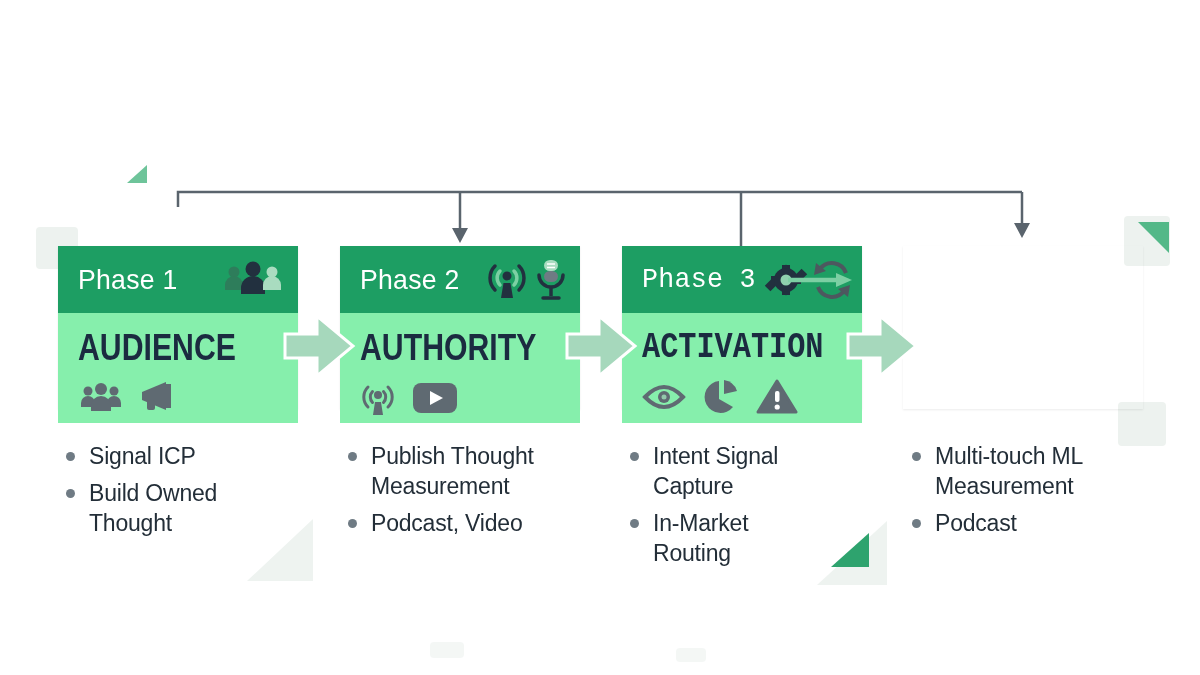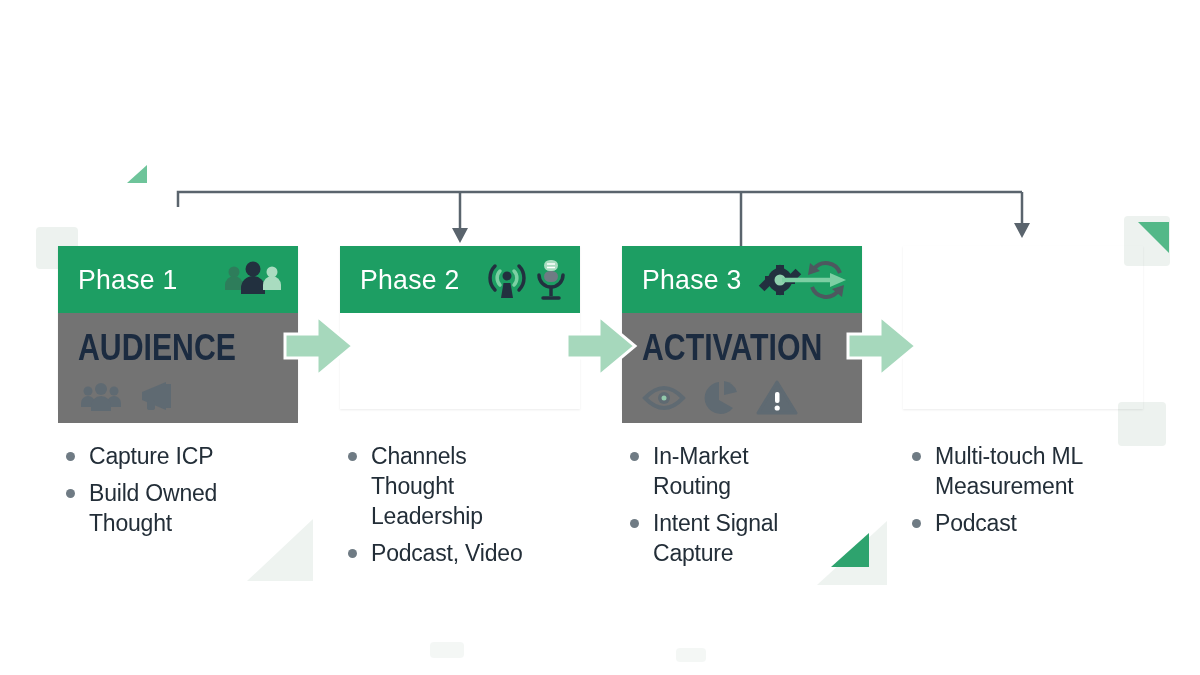--- a/index.html
+++ b/index.html
@@ -7,32 +7,32 @@
     position:relative;width:1200px;height:675px;background:#ffffff;overflow:hidden;
     font-family:"Liberation Sans","DejaVu Sans",sans-serif;
   }
   
   .accent{position:absolute;}
   .sq{background:#edf2ef;border-radius:4px;}
   
   .connector{position:absolute;left:0;top:0;pointer-events:none;}
   
   .phase-card{position:absolute;top:246px;width:240px;height:163px;box-shadow:0 1px 2px rgba(0,0,0,.08);}
-  .p1{left:58px;} .p2{left:340px;} .p3{left:622px;} .p4{left:903px;}
+  .p1{left:58px;} .p2{left:340px;} .p3{left:622px;font-family:Liberation Mono, monospace;} .p4{left:903px;}
   .phase-header{
     height:67px;background:#1d9e63;display:flex;align-items:center;
     padding:0 14px 0 20px;box-sizing:border-box;
   }
   .phase-label{
     color:#ffffff;font-size:28px;font-weight:400;letter-spacing:.3px;
     display:inline-block;transform:scaleX(.95);transform-origin:0 50%;white-space:nowrap;
   }
   .header-icons{margin-left:auto;display:flex;align-items:center;gap:8px;}
   .phase-band{
-    height:110px;background:#737373;box-sizing:border-box;padding:10px 0 8px 20px;
+    height:110px;background:#86efac;box-sizing:border-box;padding:10px 0 8px 20px;
   }
   .phase-title{
     color:#1b2b40;font-size:36px;font-weight:700;letter-spacing:0;
     display:inline-block;transform:scaleX(.84);transform-origin:0 50%;white-space:nowrap;
     margin-top:4px;
   }
   .body-icons{display:flex;align-items:center;gap:16px;margin-top:10px;height:38px;}
   
   .flow-arrow{position:absolute;top:313px;}
   .fa1{left:283px;} .fa2{left:565px;} .fa3{left:846px;}
@@ -128,20 +128,37 @@
         <svg width="30" height="44" viewBox="0 0 30 44">
           <rect x="8" y="2" width="14" height="11" rx="6" fill="#a9dcc0"></rect>
           <rect x="8" y="13" width="14" height="11" rx="6" fill="#6f7b84"></rect>
           <line x1="11" y1="6" x2="19" y2="6" stroke="#fff" stroke-width="1.5"></line>
           <line x1="11" y1="9.5" x2="19" y2="9.5" stroke="#fff" stroke-width="1.5"></line>
           <path d="M3,17 a12,12 0 0 0 24,0" fill="none" stroke="#22303f" stroke-width="3.5" stroke-linecap="round"></path>
           <line x1="15" y1="30" x2="15" y2="38" stroke="#22303f" stroke-width="3.5"></line>
           <line x1="7" y1="40" x2="23" y2="40" stroke="#22303f" stroke-width="3.5" stroke-linecap="round"></line>
         </svg>
       </span>
+    </div>
+    <div class="phase-band">
+      <span class="phase-title">AUTHORITY</span>
+      <div class="body-icons">
+        <svg width="36" height="38" viewBox="0 0 36 38">
+          <path d="M8,8 a14,14 0 0 0 0,20" fill="none" stroke="#5f6a72" stroke-width="3" stroke-linecap="round"></path>
+          <path d="M28,8 a14,14 0 0 1 0,20" fill="none" stroke="#5f6a72" stroke-width="3" stroke-linecap="round"></path>
+          <path d="M12.5,12.5 a8,8 0 0 0 0,11" fill="none" stroke="#5f6a72" stroke-width="3" stroke-linecap="round"></path>
+          <path d="M23.5,12.5 a8,8 0 0 1 0,11" fill="none" stroke="#5f6a72" stroke-width="3" stroke-linecap="round"></path>
+          <circle cx="18" cy="16" r="4" fill="#5f6a72"></circle>
+          <path d="M13,36 l2,-13 h6 l2,13 z" fill="#5f6a72"></path>
+        </svg>
+        <svg width="46" height="32" viewBox="0 0 46 32">
+          <rect x="1" y="1" width="44" height="30" rx="8" fill="#5f6a72"></rect>
+          <polygon points="18,9 31,16 18,23" fill="#ffffff"></polygon>
+        </svg>
+      </div>
     </div>
   </div>
 
   <div class="phase-card p3">
     <div class="phase-header">
       <span class="phase-label">Phase 3</span>
       <span class="header-icons">
         <svg width="92" height="46" viewBox="0 0 92 46">
           <g>
             <path d="M84,16 a15,15 0 0 0 -26,-4" fill="none" stroke="#4d585f" stroke-width="4"></path>
@@ -194,46 +211,46 @@
   <svg class="flow-arrow fa2" width="74" height="66" viewBox="0 0 74 66">
     <polygon points="2,21 34,21 34,3 70,33 34,63 34,45 2,45" fill="#a6d8bc" stroke="#ffffff" stroke-width="3"></polygon>
   </svg>
   <svg class="flow-arrow fa3" width="74" height="66" viewBox="0 0 74 66">
     <polygon points="2,21 34,21 34,3 70,33 34,63 34,45 2,45" fill="#a6d8bc" stroke="#ffffff" stroke-width="3"></polygon>
   </svg>
 
   <ul class="bullets b1">
     <li>
         <span class="dot"></span>
-        <span class="btxt">Capture ICP</span>
+        <span class="btxt">Signal ICP</span>
       </li>
     <li>
         <span class="dot"></span>
         <span class="btxt">Build Owned Thought</span>
       </li>
   </ul>
   <ul class="bullets b2">
     <li>
         <span class="dot"></span>
-        <span class="btxt">Channels Thought Leadership</span>
+        <span class="btxt">Publish Thought Measurement</span>
       </li>
     <li>
         <span class="dot"></span>
         <span class="btxt">Podcast, Video</span>
       </li>
   </ul>
   <ul class="bullets b3">
     <li>
         <span class="dot"></span>
+        <span class="btxt">Intent Signal Capture</span>
+      </li>
+    <li>
+        <span class="dot"></span>
         <span class="btxt">In-Market Routing</span>
       </li>
-    <li>
-        <span class="dot"></span>
-        <span class="btxt">Intent Signal Capture</span>
-      </li>
   </ul>
   <ul class="bullets b4">
     <li>
         <span class="dot"></span>
         <span class="btxt">Multi-touch ML Measurement</span>
       </li>
     <li>
         <span class="dot"></span>
         <span class="btxt">Podcast</span>
       </li>

